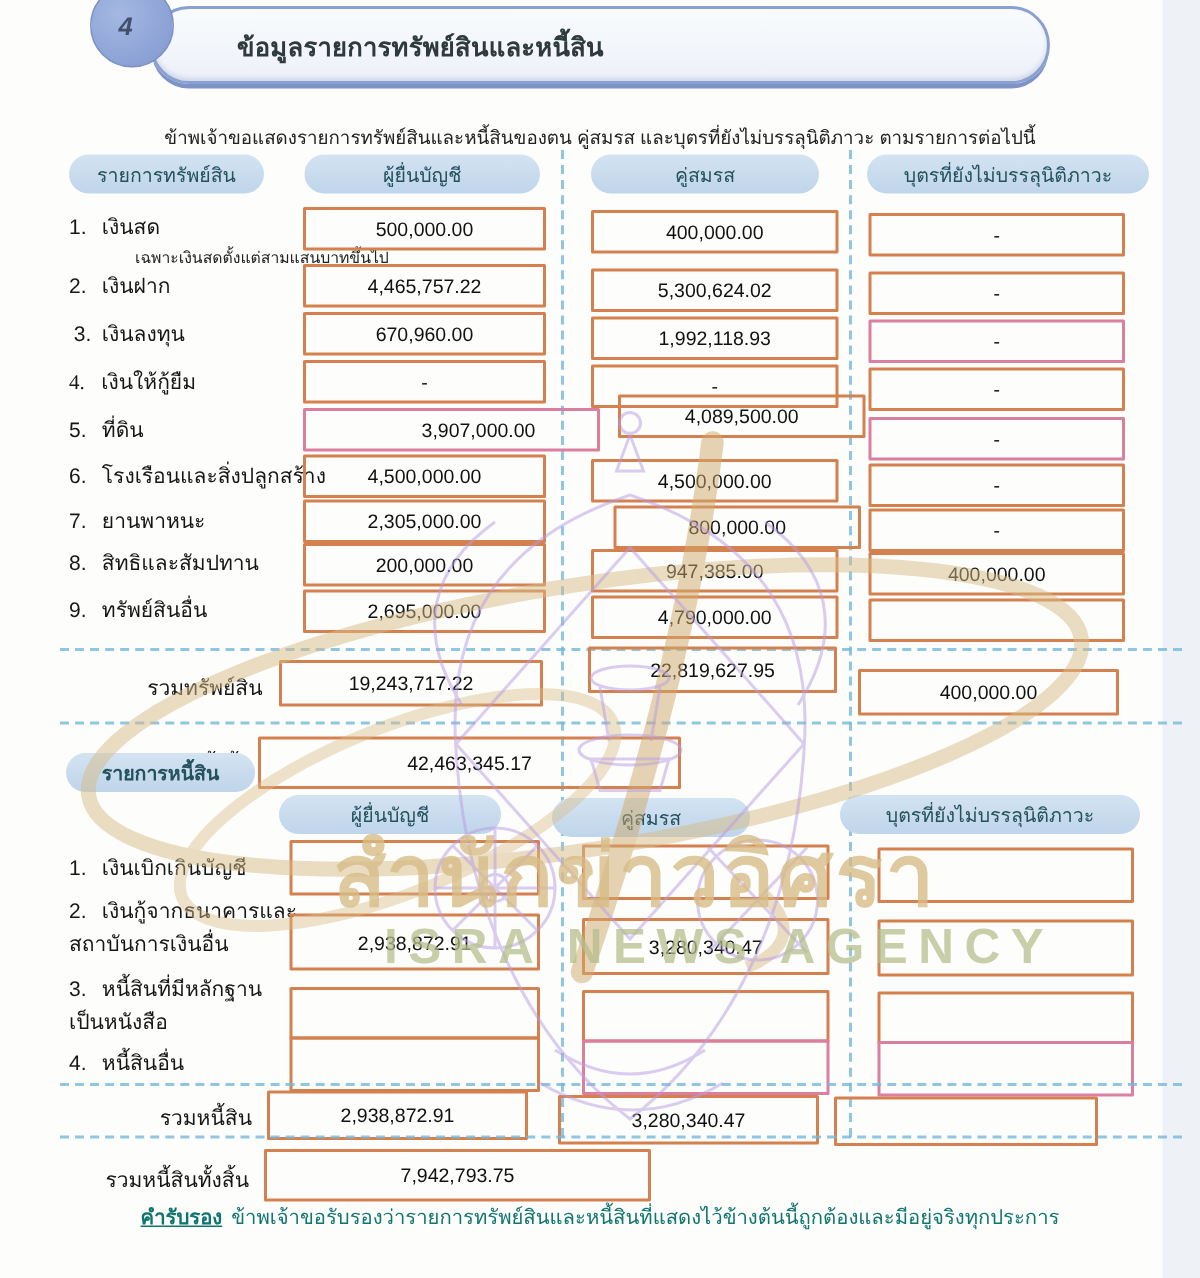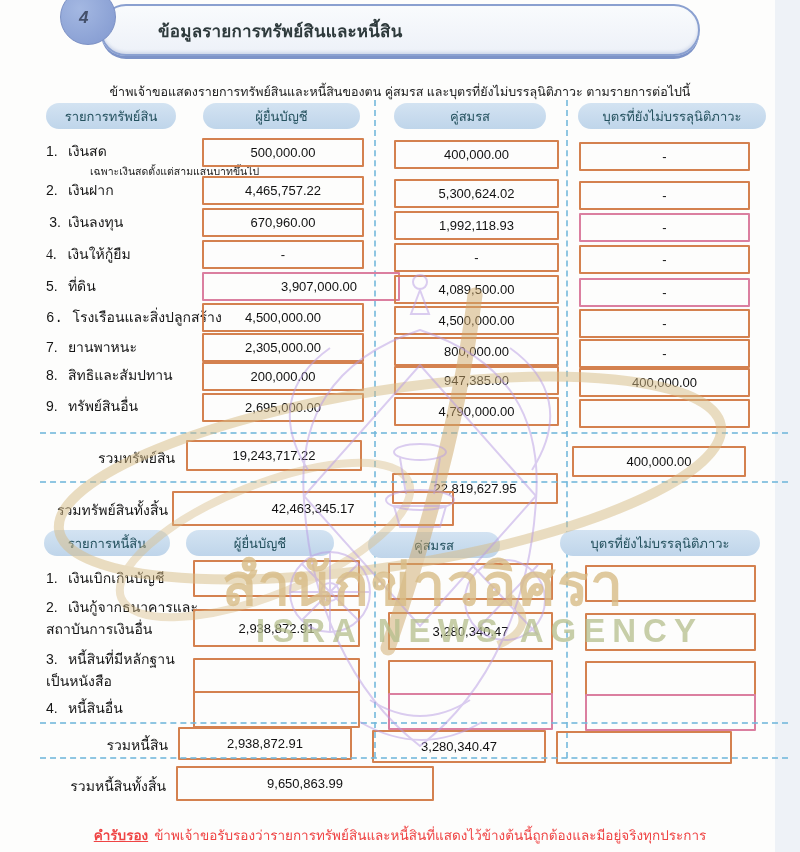--- a/index.html
+++ b/index.html
@@ -61,21 +61,21 @@
   }
   .c1{left:202px;width:158px;}
   .c2{left:394px;width:161px;}
   .c3{left:579px;width:167px;}
   .l1{left:193px;width:163px;}
   .l2{left:388px;width:161px;}
   .l3{left:585px;width:167px;}
   .pinkish{border-color:#db7fa0;}
 
   
-  #cert{position:absolute;left:0;top:824px;width:800px;text-align:center;font-size:13.5px;color:#ef4444;}
+  #cert{position:absolute;left:0;top:800px;width:800px;text-align:center;font-size:13.5px;color:#0f766e;}
   #cert b{text-decoration:underline;margin-right:6px;}
 
   
   #watermark{position:absolute;inset:0;z-index:30;pointer-events:none;}
   #wm-thai{
     position:absolute;left:222px;top:556px;font-size:58px;font-weight:bold;
     color:rgba(215,188,134,.8);letter-spacing:2px;line-height:1;
   }
   #wm-latin{
     position:absolute;left:256px;top:614px;font-size:33px;font-weight:bold;
@@ -122,56 +122,56 @@
     <div class="vbox c2" style="top:211px;">1,992,118.93</div>
     <div class="vbox c3 pinkish" style="top:213px;">-</div>
 
     <div class="rlabel" style="top:243px;font-family:Liberation Serif, serif;"><span class="no">4.</span> <span>เงินให้กู้ยืม</span></div>
     <div class="vbox c1" style="top:240px;">-</div>
     <div class="vbox c2" style="top:243px;">-</div>
     <div class="vbox c3" style="top:245px;">-</div>
 
     <div class="rlabel" style="top:275px;"><span class="no">5.</span> <span>ที่ดิน</span></div>
     <div class="vbox c1 pinkish" style="top:272px;padding-left:36px;">3,907,000.00</div>
-    <div class="vbox c2" style="top:275px;">4,089,500.00</div>
+    <div class="vbox c2" style="top:263px;margin-left:18px;">4,089,500.00</div>
     <div class="vbox c3 pinkish" style="top:278px;">-</div>
 
-    <div class="rlabel" style="top:306px;font-family:Liberation Mono, monospace;"><span class="no">6.</span> <span>โรงเรือนและสิ่งปลูกสร้าง</span></div>
+    <div class="rlabel" style="top:306px;"><span class="no">6.</span> <span>โรงเรือนและสิ่งปลูกสร้าง</span></div>
     <div class="vbox c1" style="top:303px;">4,500,000.00</div>
     <div class="vbox c2" style="top:306px;">4,500,000.00</div>
     <div class="vbox c3" style="top:309px;">-</div>
 
     <div class="rlabel" style="top:336px;"><span class="no">7.</span> <span>ยานพาหนะ</span></div>
     <div class="vbox c1" style="top:333px;">2,305,000.00</div>
-    <div class="vbox c2" style="top:337px;">800,000.00</div>
+    <div class="vbox c2" style="top:337px;margin-left:15px;">800,000.00</div>
     <div class="vbox c3" style="top:339px;">-</div>
 
     <div class="rlabel" style="top:364px;"><span class="no">8.</span> <span>สิทธิและสัมปทาน</span></div>
     <div class="vbox c1" style="top:362px;">200,000.00</div>
     <div class="vbox c2" style="top:366px;">947,385.00</div>
     <div class="vbox c3" style="top:368px;">400,000.00</div>
 
     <div class="rlabel" style="top:395px;"><span class="no">9.</span> <span>ทรัพย์สินอื่น</span></div>
     <div class="vbox c1" style="top:393px;">2,695,000.00</div>
     <div class="vbox c2" style="top:397px;">4,790,000.00</div>
     <div class="vbox c3" style="top:399px;"></div>
 
     <div class="hsep" style="left:40px;top:432px;width:748px;"></div>
 
     <div class="sumlabel" style="left:60px;top:447px;width:115px;">รวมทรัพย์สิน</div>
     <div class="vbox" style="left:186px;top:440px;width:172px;height:27px;">19,243,717.22</div>
-    <div class="vbox" style="left:392px;top:473px;width:162px;height:27px;">22,819,627.95</div>
+    <div class="vbox" style="left:392px;top:431px;width:162px;height:27px;">22,819,627.95</div>
     <div class="vbox" style="left:572px;top:446px;width:170px;height:27px;">400,000.00</div>
 
     <div class="hsep" style="left:40px;top:481px;width:748px;"></div>
 
     <div class="sumlabel" style="left:50px;top:499px;width:118px;">รวมทรัพย์สินทั้งสิ้น</div>
     <div class="vbox" style="left:172px;top:491px;width:278px;height:31px;">42,463,345.17</div>
 
-    <div class="pill" style="left:44px;top:530px;width:126px;">รายการหนี้สิน</div>
+    <div class="pill" style="left:44px;top:502px;width:126px;font-weight:bold;">รายการหนี้สิน</div>
     <div class="pill" style="left:186px;top:530px;width:148px;">ผู้ยื่นบัญชี</div>
     <div class="pill" style="left:368px;top:532px;width:132px;">คู่สมรส</div>
     <div class="pill" style="left:560px;top:530px;width:200px;">บุตรที่ยังไม่บรรลุนิติภาวะ</div>
 
     <div class="rlabel" style="top:567px;"><span class="no">1.</span> <span>เงินเบิกเกินบัญชี</span></div>
     <div class="vbox l1" style="top:560px;height:33px;"></div>
     <div class="vbox l2" style="top:563px;height:33px;"></div>
     <div class="vbox l3" style="top:565px;height:33px;"></div>
 
     <div class="rlabel" style="top:596px;width:160px;"><span class="no">2.</span> <span>เงินกู้จากธนาคารและ
@@ -194,21 +194,21 @@
     <div class="hsep" style="left:40px;top:722px;width:748px;"></div>
 
     <div class="sumlabel" style="left:68px;top:734px;width:100px;">รวมหนี้สิน</div>
     <div class="vbox" style="left:178px;top:727px;width:170px;height:29px;">2,938,872.91</div>
     <div class="vbox" style="left:372px;top:730px;width:170px;height:29px;">3,280,340.47</div>
     <div class="vbox" style="left:556px;top:731px;width:172px;height:29px;"></div>
 
     <div class="hsep" style="left:40px;top:757px;width:748px;"></div>
 
     <div class="sumlabel" style="left:48px;top:775px;width:118px;">รวมหนี้สินทั้งสิ้น</div>
-    <div class="vbox" style="left:176px;top:766px;width:254px;height:31px;">9,650,863.99</div>
+    <div class="vbox" style="left:176px;top:766px;width:254px;height:31px;">7,942,793.75</div>
 
     <div id="cert">
       <b>คำรับรอง</b><span>ข้าพเจ้าขอรับรองว่ารายการทรัพย์สินและหนี้สินที่แสดงไว้ข้างต้นนี้ถูกต้องและมีอยู่จริงทุกประการ</span>
     </div>
   </div>
 
   <div id="watermark">
     <svg width="800" height="852" viewBox="0 0 800 852">
 
       <g stroke="#d7bc86" fill="none" opacity="0.5">

